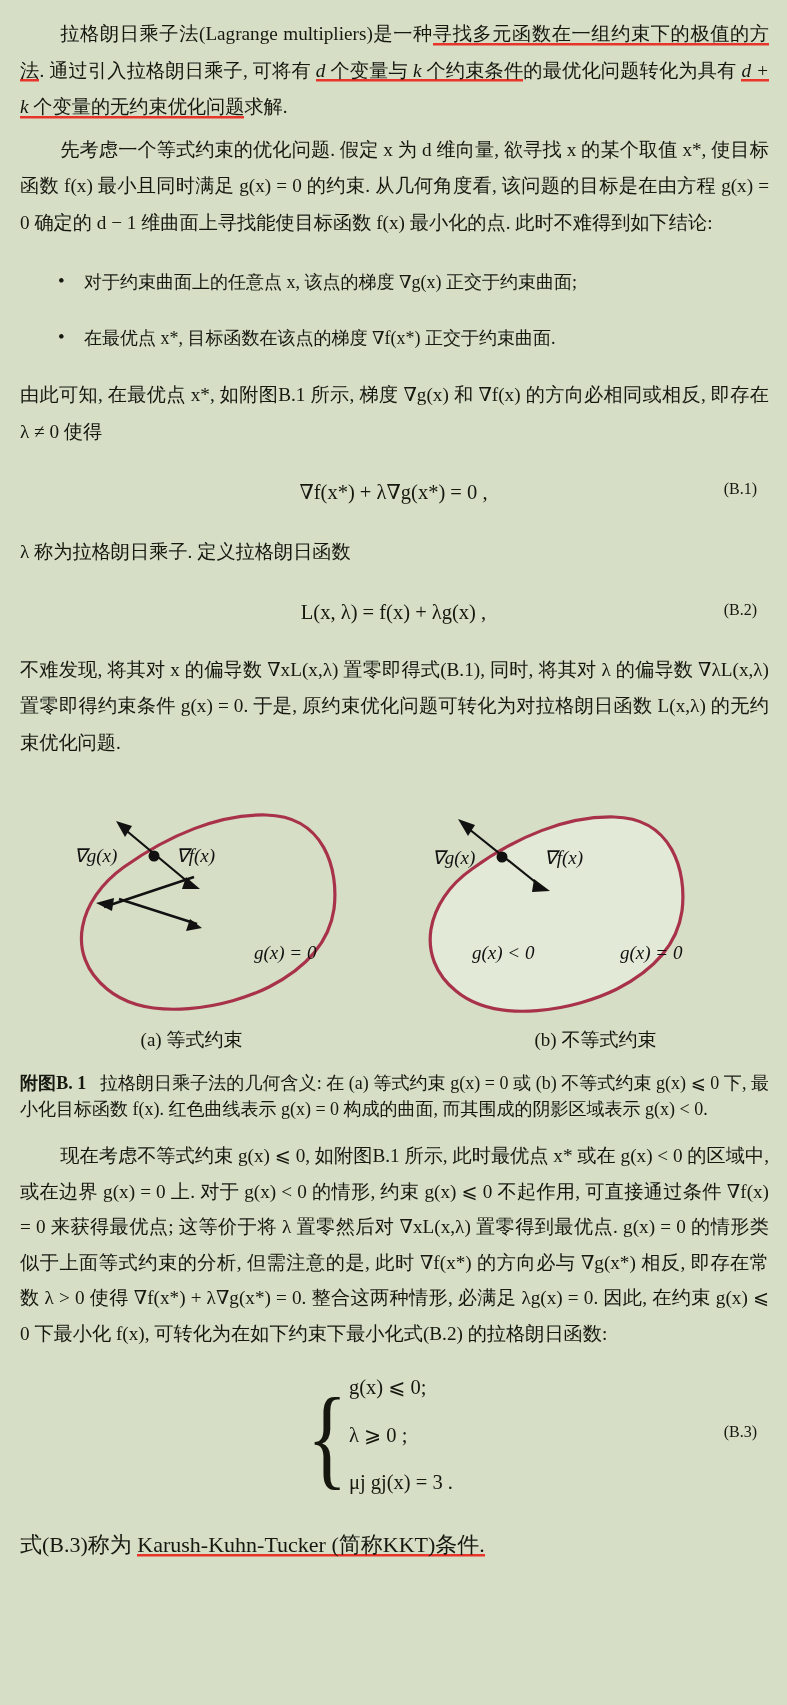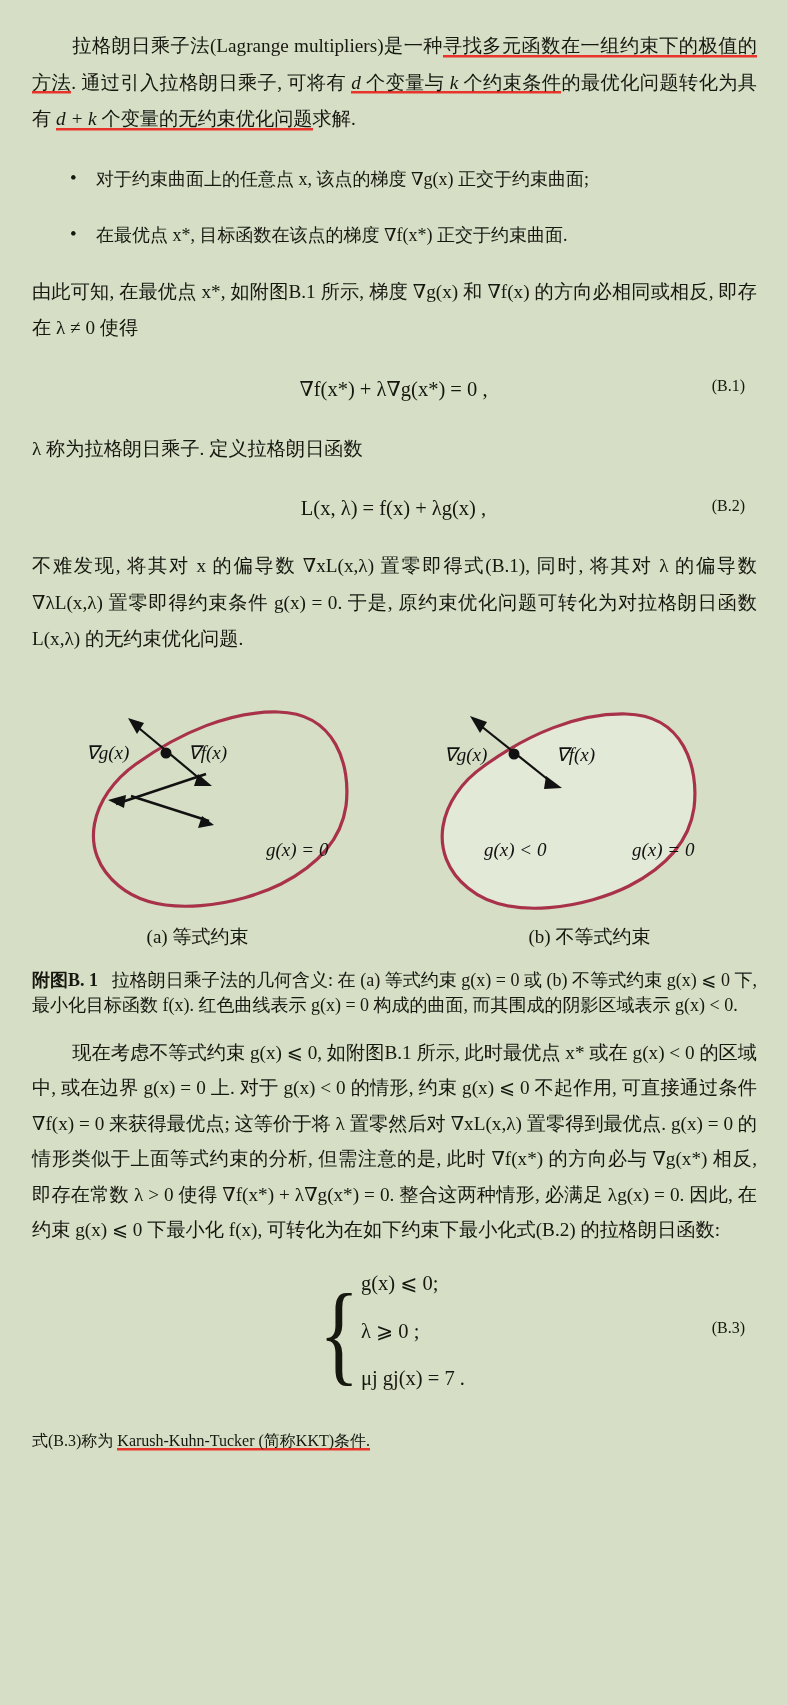--- a/index.html
+++ b/index.html
@@ -7,21 +7,21 @@
     width:787px;height:1705px;
     background:#d6dfc6;
     font-family:"Liberation Serif","DejaVu Serif",serif;
     color:#16170f;
     overflow:hidden;
     position:relative;
   }
   .page{
     position:relative;
     width:787px;height:1705px;
-    padding:16px;
+    padding:4px;
     box-sizing:border-box;
   }
   p{margin:0;}
   .para{
     font-size:19.2px;
     line-height:36.5px;
     text-align:justify;
     text-justify:inter-character;
     padding:0 14px 0 16px;
     letter-spacing:0px;
@@ -96,33 +96,34 @@
   }
   .caseline{
     position:absolute;
     left:345px;
     font-size:20.5px;
   }
   .c1{top:9px;}
   .c2{top:57px;text-align:right;}
   .c3{top:105px;}
   .lastline{
-    font-size:16px;
+    font-size:22px;
     padding:0 14px 0 16px;
     line-height:34px;
   }
 </style>
 </head>
 <body>
 
 <div class="page">
 
   <div style="height:12px"></div>
   <p class="para indent"><span>拉格朗日乘子法(Lagrange multipliers)是一种</span><span class="ul">寻找多元函数在一组约束下的极值的方法</span><span>. 通过引入拉格朗日乘子, 可将有 </span><span class="ul"><span class="mi">d</span><span> 个变量与 </span><span class="mi">k</span><span> 个约束条件</span></span><span>的最优化问题转化为具有 </span><span class="ul"><span class="mi">d + k</span><span> 个变量的无约束优化问题</span></span><span>求解.</span></p>
 
+  <p class="para indent" style="margin-top:6px">先考虑一个等式约束的优化问题. 假定 x 为 d 维向量, 欲寻找 x 的某个取值 x*, 使目标函数 f(x) 最小且同时满足 g(x) = 0 的约束. 从几何角度看, 该问题的目标是在由方程 g(x) = 0 确定的 d − 1 维曲面上寻找能使目标函数 f(x) 最小化的点. 此时不难得到如下结论:</p>
 
   <div class="bullets" style="margin-top:24px">
     <div class="bullet">对于约束曲面上的任意点 x, 该点的梯度 ∇g(x) 正交于约束曲面;</div>
     <div class="bullet">在最优点 x*, 目标函数在该点的梯度 ∇f(x*) 正交于约束曲面.</div>
   </div>
 
   <p class="para" style="margin-top:16px">由此可知, 在最优点 x*, 如附图B.1 所示, 梯度 ∇g(x) 和 ∇f(x) 的方向必相同或相反, 即存在 λ ≠ 0 使得</p>
 
   <div class="eq" style="margin-top:30px">
     <span>∇f(x*) + λ∇g(x*) = 0 ,</span>
@@ -178,19 +179,19 @@
   <div class="figcap" style="margin-top:18px">
     <b>附图B. 1</b>&nbsp;&nbsp;&nbsp;<span>拉格朗日乘子法的几何含义: 在 (a) 等式约束 g(x) = 0 或 (b) 不等式约束 g(x) ⩽ 0 下, 最小化目标函数 f(x). 红色曲线表示 g(x) = 0 构成的曲面, 而其围成的阴影区域表示 g(x) &lt; 0.</span>
   </div>
 
   <p class="para indent" style="margin-top:16px;line-height:35.6px">现在考虑不等式约束 g(x) ⩽ 0, 如附图B.1 所示, 此时最优点 x* 或在 g(x) &lt; 0 的区域中, 或在边界 g(x) = 0 上. 对于 g(x) &lt; 0 的情形, 约束 g(x) ⩽ 0 不起作用, 可直接通过条件 ∇f(x) = 0 来获得最优点; 这等价于将 λ 置零然后对 ∇xL(x,λ) 置零得到最优点. g(x) = 0 的情形类似于上面等式约束的分析, 但需注意的是, 此时 ∇f(x*) 的方向必与 ∇g(x*) 相反, 即存在常数 λ &gt; 0 使得 ∇f(x*) + λ∇g(x*) = 0. 整合这两种情形, 必满足 λg(x) = 0. 因此, 在约束 g(x) ⩽ 0 下最小化 f(x), 可转化为在如下约束下最小化式(B.2) 的拉格朗日函数:</p>
 
   <div class="cases" style="margin-top:14px">
     <span class="brace">{</span>
     <span class="caseline c1">g(x) ⩽ 0;</span>
     <span class="caseline c2">λ ⩾ 0 ;</span>
-    <span class="caseline c3">μj gj(x) = 7 .</span>
+    <span class="caseline c3">μj gj(x) = 3 .</span>
     <span class="eqnum" style="top:57px">(B.3)</span>
   </div>
 
   <div class="lastline" style="margin-top:12px"><span>式(B.3)称为 </span><span class="ul">Karush-Kuhn-Tucker (简称KKT)条件.</span></div>
 
 </div>
 
 </body></html>

